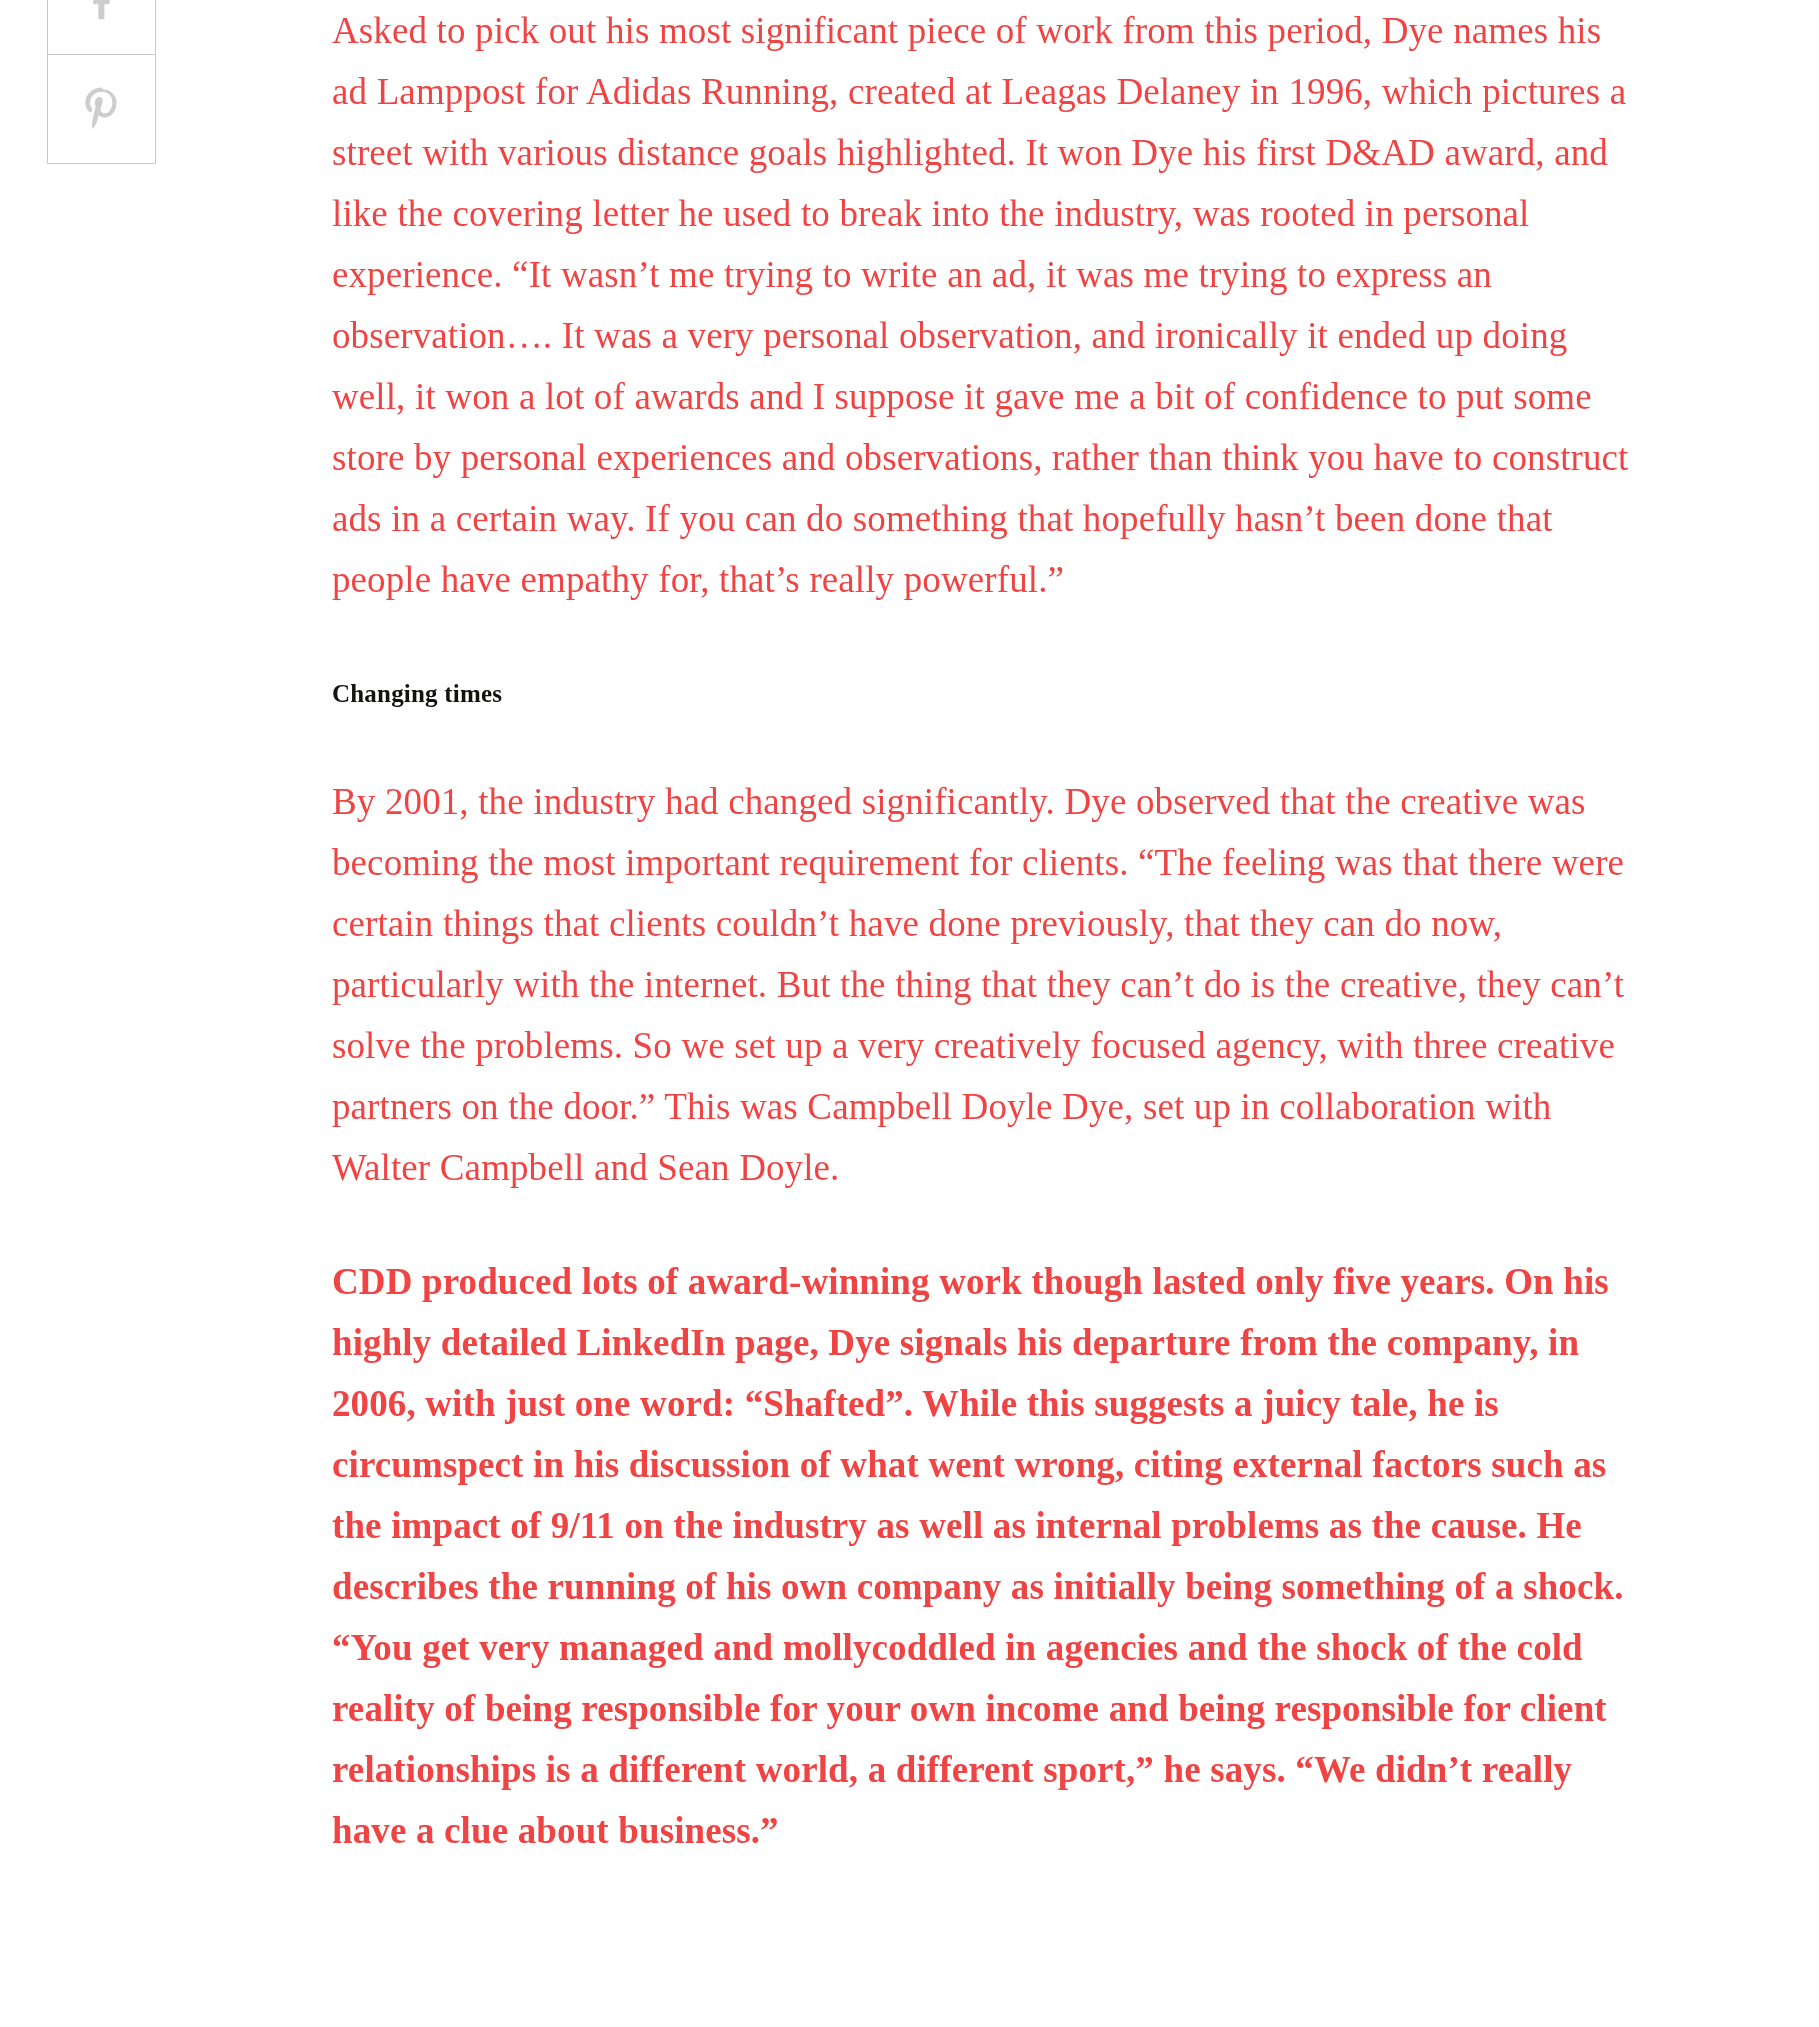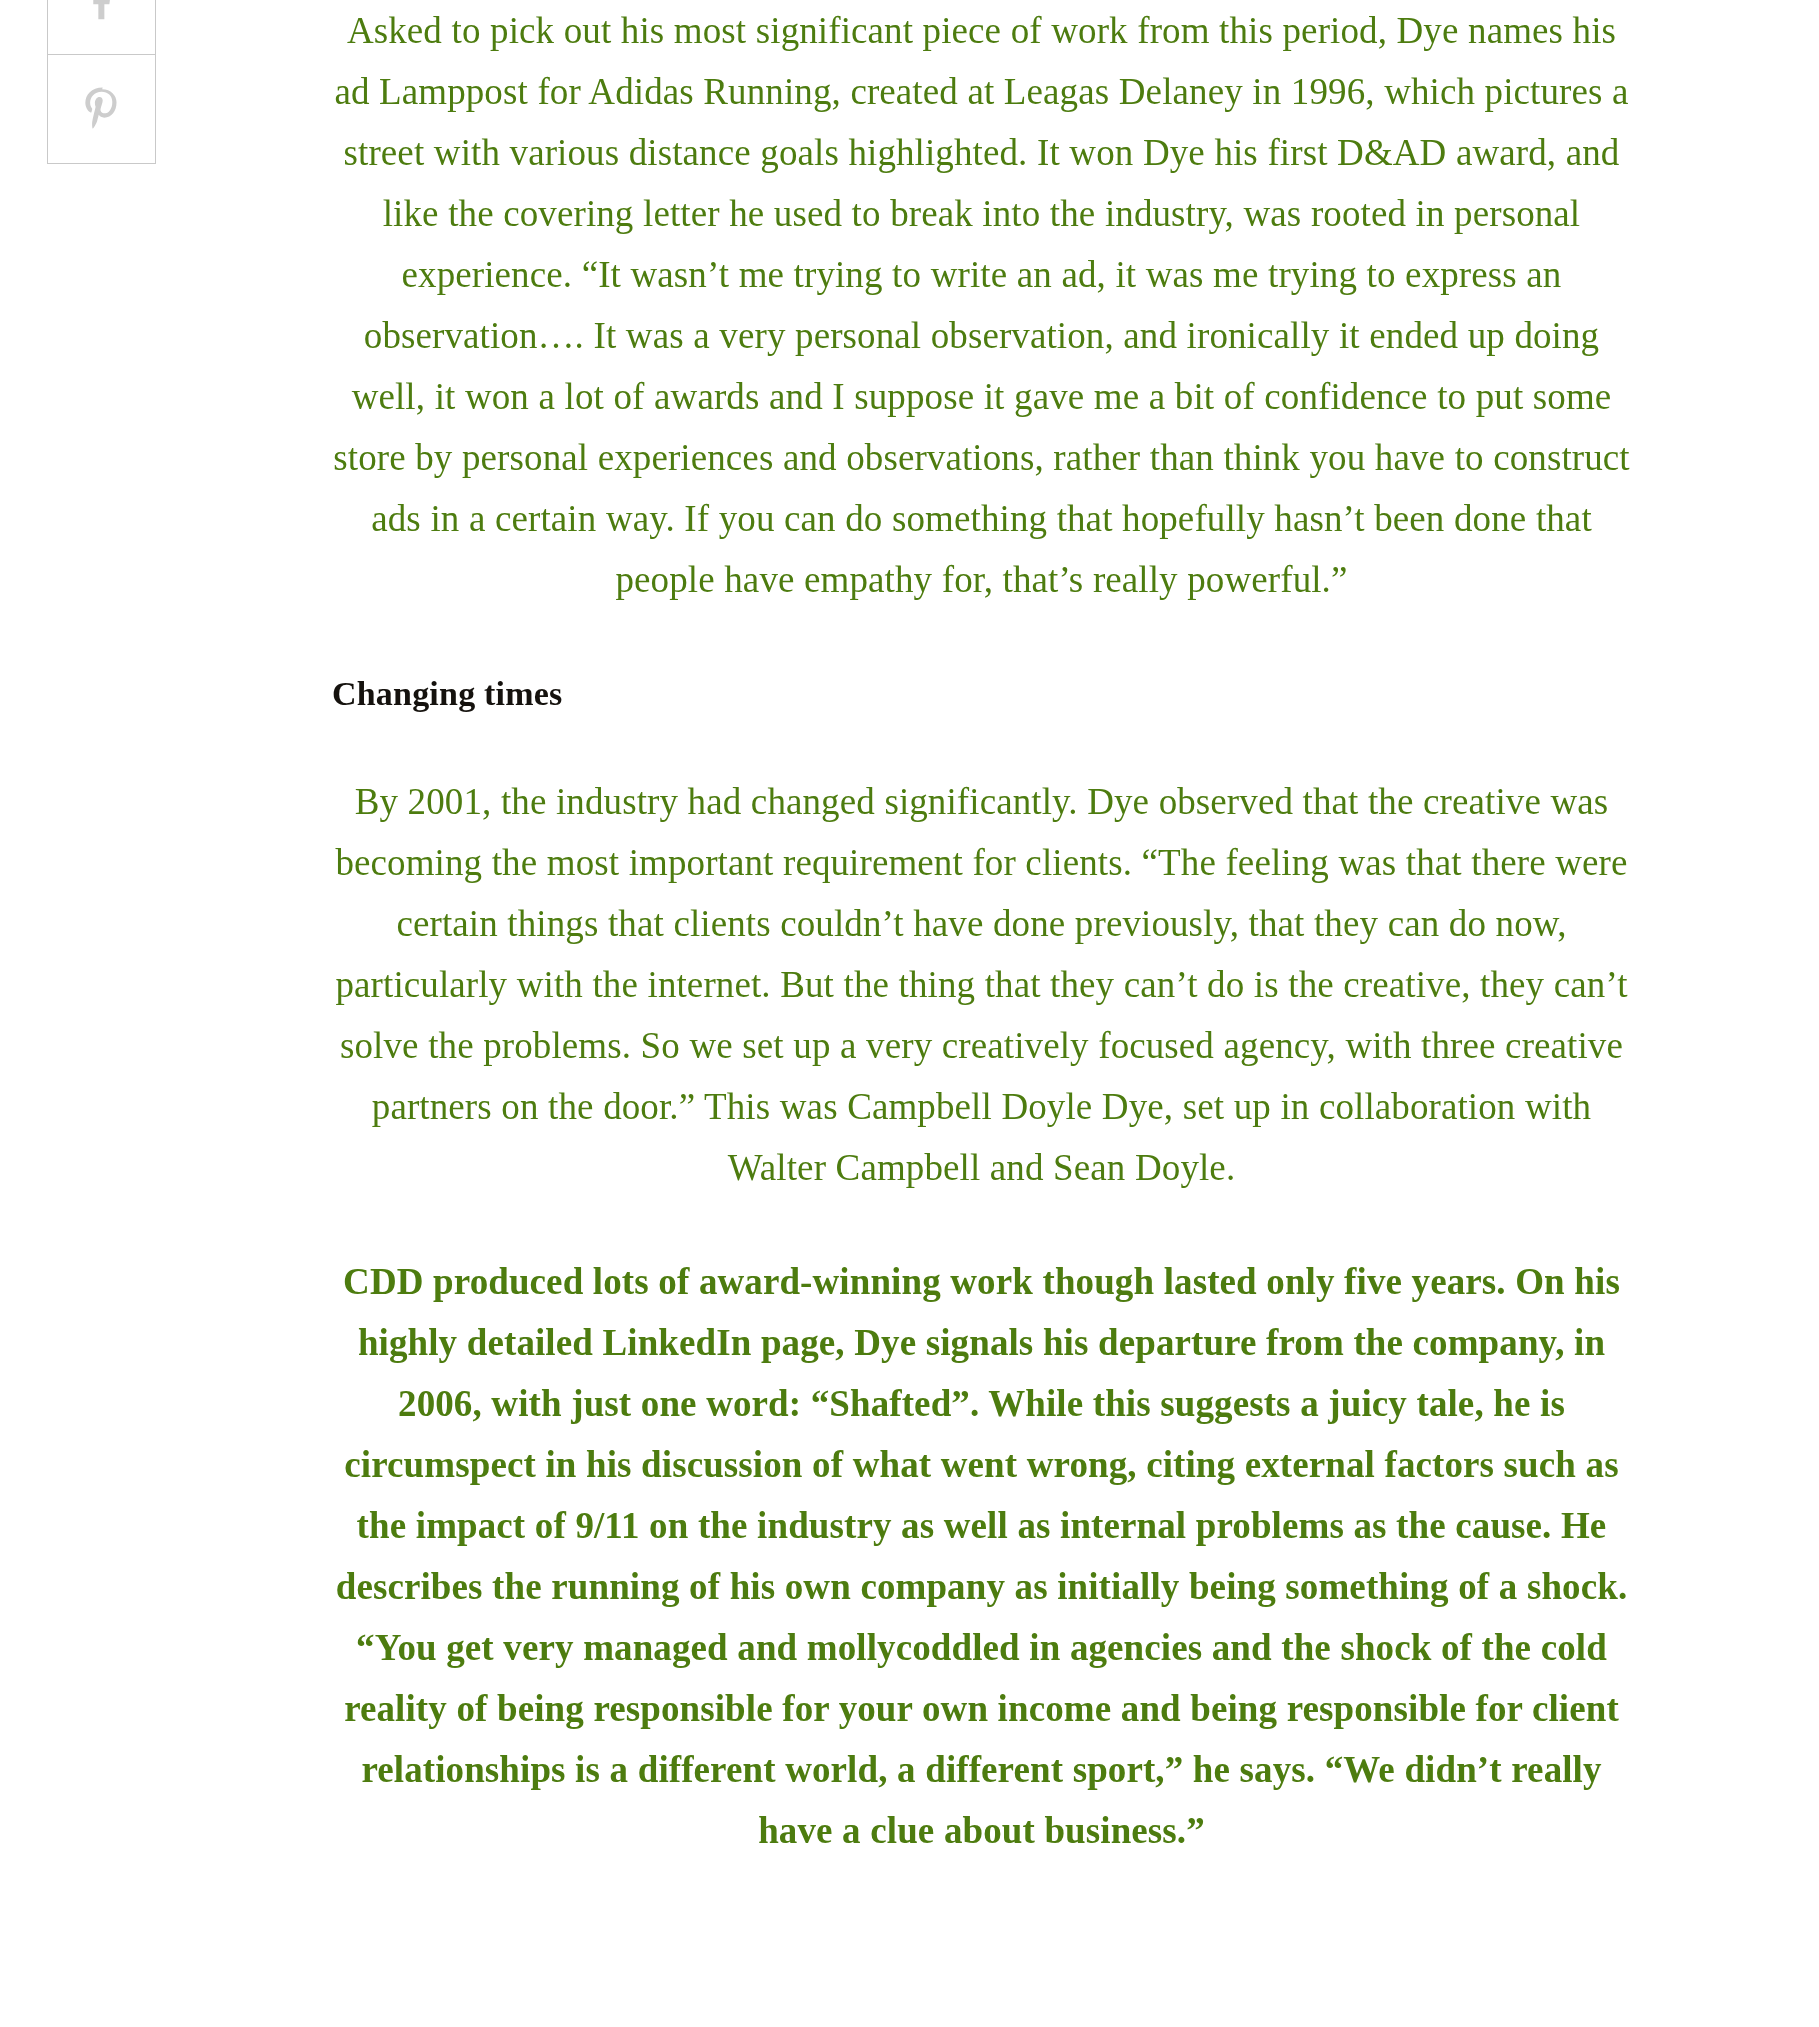--- a/index.html
+++ b/index.html
@@ -49,32 +49,32 @@
   .article {
     position: absolute;
     left: 332px;
     top: 0px;
     width: 1299px;
   }
   .article p {
     margin: 0 0 53px 0;
     font-size: 37px;
     line-height: 61px;
-    color: #4d7c0f;
+    color: #ef4444;
     letter-spacing: 0.1px;
     word-spacing: 0.2px;
-    text-align: center;
+    text-align: left;
   }
   .article p:last-child {
     margin-bottom: 0;
     font-weight: bold;
   }
   .article h3 {
     margin: 0 0 56px 0;
-    font-size: 34px;
+    font-size: 25px;
     line-height: 43px;
     font-weight: bold;
     color: #15120e;
     letter-spacing: 0.2px;
   }
   .spacer-before-heading {
     height: 9.3px;
   }
 </style>
 </head>

